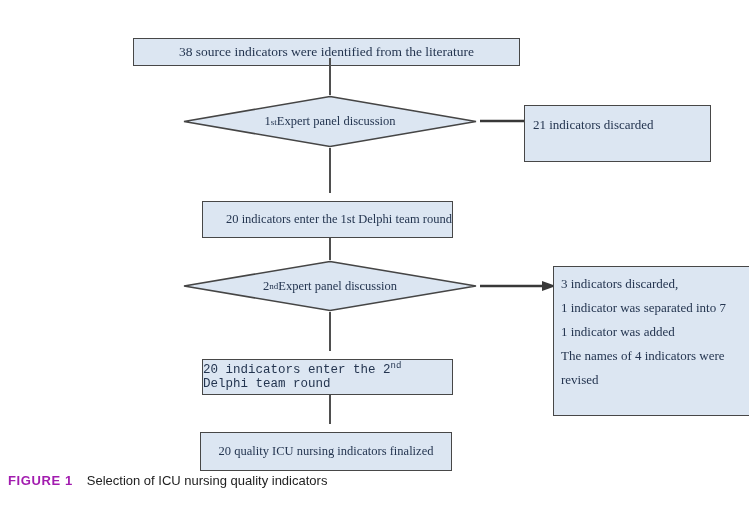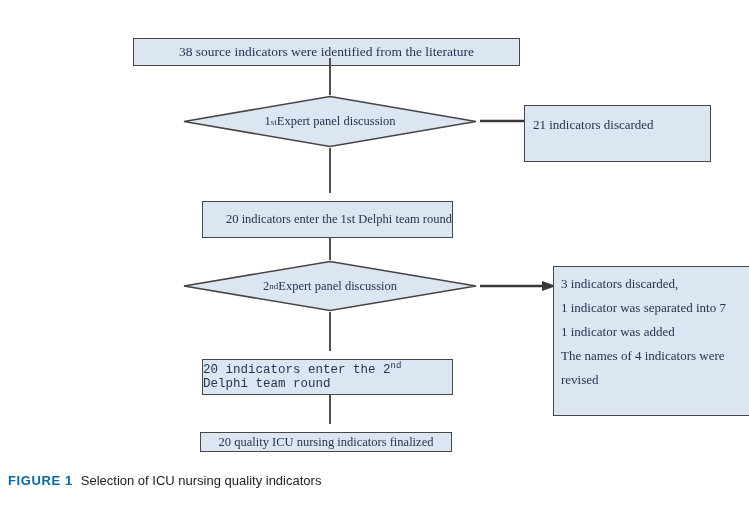--- a/index.html
+++ b/index.html
@@ -10,21 +10,21 @@
   }
   .box{
     position:absolute;background:#dce6f2;border:1.7px solid #474747;
     box-sizing:border-box;display:flex;align-items:center;justify-content:center;
     font-size:13px;
     margin-top:8px;
   }
   .box.top-box{left:133px;top:30px;width:387px;height:28px;font-size:13.5px;}
   .box.mid-box1{left:202px;top:193px;width:251px;height:37px;font-size:12.5px;justify-content:flex-end;}
   .box.mid-box2{left:202px;top:351px;width:251px;height:36px;font-size:12.5px;font-family:Liberation Mono, monospace;}
-  .box.final-box{left:200px;top:424px;width:252px;height:20px;font-size:12.5px;}
+  .box.final-box{left:200px;top:424px;width:252px;height:39px;font-size:12.5px;}
   .box.side-box{
     display:block;background:#dce6f2;font-size:13px;
   }
   .box.side-box1{left:524px;top:97px;width:187px;height:57px;padding:6px 5px 0 8px;}
   .box.side-box2{left:553px;top:258px;width:207px;height:150px;padding:5px 0 0 7px;}
   .side-line{line-height:25px;white-space:nowrap;}
   .side-box2 .side-line{line-height:24px;}
   .vline{position:absolute;left:329px;width:2px;background:#4f4f4f;}
   .vline.v1{top:58px;height:37px;}
   .vline.v2{top:148px;height:45px;}
@@ -41,21 +41,21 @@
   }
   sup{font-size:9px;line-height:0;vertical-align:super;}
   .arrow{position:absolute;width:78px;height:14px;}
   .arrow.a1{left:479px;top:114px;}
   .arrow.a2{left:479px;top:279px;}
   .caption{
     position:absolute;left:8px;top:473px;
     font-family:"Liberation Sans","DejaVu Sans",sans-serif;font-size:13px;color:#222222;
     white-space:nowrap;
   }
-  .cap-label{font-weight:700;letter-spacing:0.6px;color:#0369a1;margin-right:8px;}
+  .cap-label{font-weight:700;letter-spacing:0.6px;color:#a21caf;margin-right:14px;}
 </style>
 </head>
 <body>
 
 <div class="canvas">
 
   <div class="box top-box">
     <span>38 source indicators were identified from the literature</span>
   </div>
 

